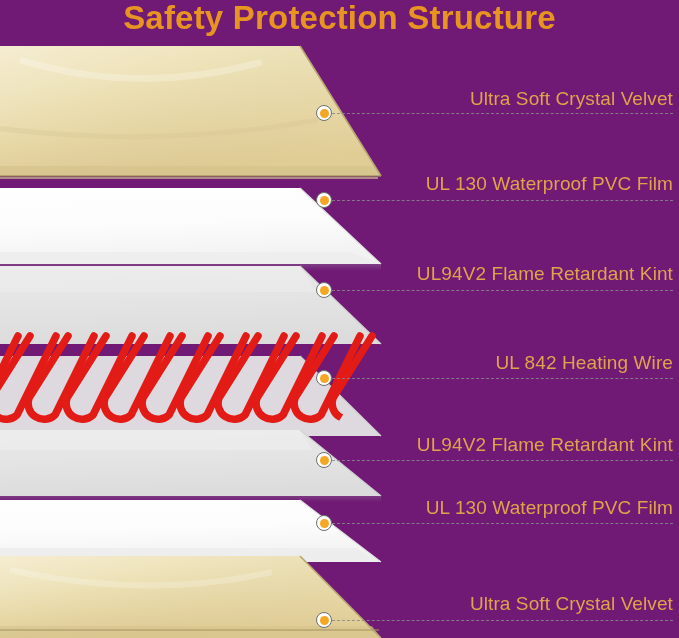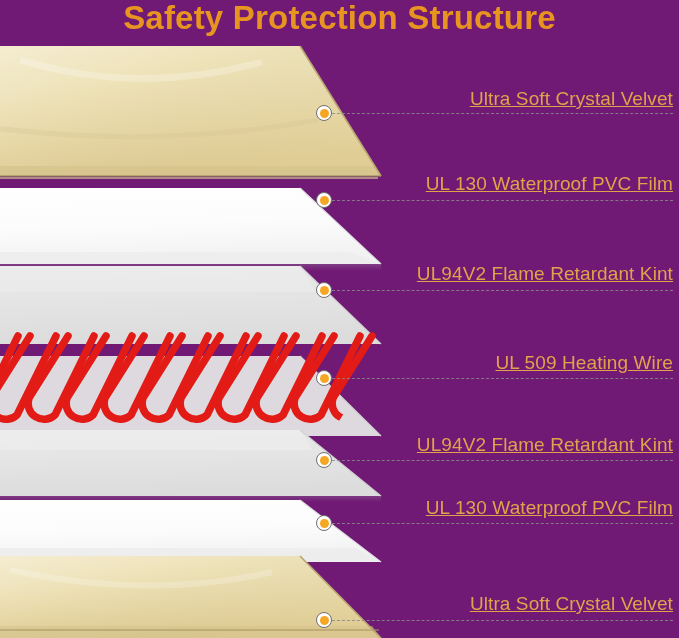--- a/index.html
+++ b/index.html
@@ -42,21 +42,20 @@
     position: absolute;
     font-size: 19px;
     color: #e0a24a;
     white-space: nowrap;
     line-height: 22px;
     letter-spacing: 0.1px;
   }
   .label.r {
     right: 6px;
     text-align: right;
-    text-decoration: underline;
   }
   .leader {
     position: absolute;
     height: 0;
     border-top: 1px dashed #8a8a8a;
     opacity: 0.85;
   }
   .dot {
     position: absolute;
     width: 16px;
@@ -194,21 +193,21 @@
   <div class="leader" style="left:332px; top:200px; width:341px;"></div>
   <div class="dot" style="left:316px; top:192px;"></div>
   <div class="label r" style="top:173px;">UL 130 Waterproof PVC Film</div>
 
   <div class="leader" style="left:332px; top:290px; width:341px;"></div>
   <div class="dot" style="left:316px; top:282px;"></div>
   <div class="label r" style="top:263px;">UL94V2 Flame Retardant Kint</div>
 
   <div class="leader" style="left:332px; top:378px; width:341px;"></div>
   <div class="dot" style="left:316px; top:370px;"></div>
-  <div class="label r" style="top:352px;">UL 509 Heating Wire</div>
+  <div class="label r" style="top:352px;">UL 842 Heating Wire</div>
 
   <div class="leader" style="left:332px; top:460px; width:341px;"></div>
   <div class="dot" style="left:316px; top:452px;"></div>
   <div class="label r" style="top:434px;">UL94V2 Flame Retardant Kint</div>
 
   <div class="leader" style="left:332px; top:523px; width:341px;"></div>
   <div class="dot" style="left:316px; top:515px;"></div>
   <div class="label r" style="top:497px;">UL 130 Waterproof PVC Film</div>
 
   <div class="leader" style="left:332px; top:620px; width:341px;"></div>

